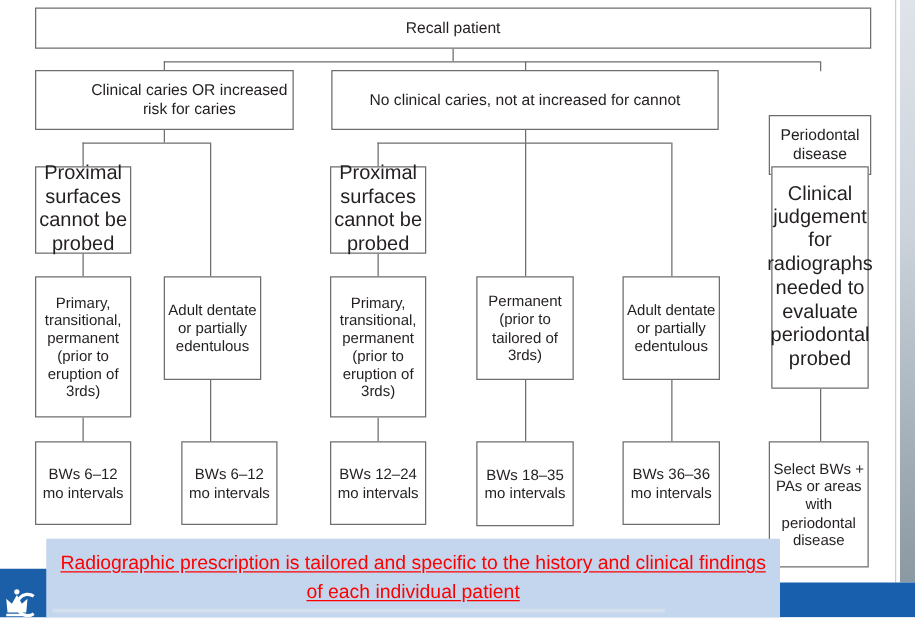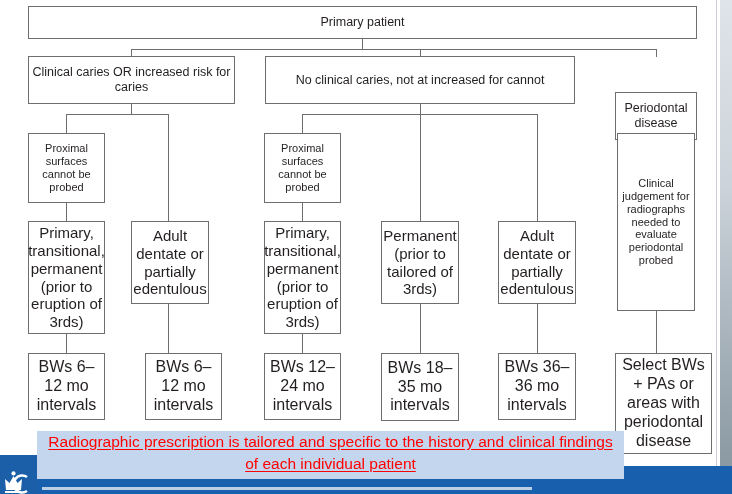--- a/index.html
+++ b/index.html
@@ -47,43 +47,44 @@
     text-align: center;
     line-height: 1.18;
     z-index: 3;
   }
   .node span {
     display: block;
     padding: 0 2px;
   }
   .n-root   { font-size: 12.5px; }
   .n-lvl2   { font-size: 12.5px; }
-  .n-lvl3   { font-size: 11px; }
-  .n-lvl4   { font-size: 15px;  }
-  .n-lvl5   { font-size: 16px;  }
+  .n-lvl3   { font-size: 16px; }
+  .n-lvl4   { font-size: 12px;  }
+  .n-lvl5   { font-size: 12px;  }
 
   
   .ln {
     position: absolute;
     background: #6e6e6e;
     z-index: 1;
   }
   .ln-v { width: 1px; }
   .ln-h { height: 1px; }
 
   
   .callout {
     position: absolute;
     left: 37px;
     top: 431px;
     width: 587px;
-    height: 48px;
+    height: 63px;
     background: #c3d6ee;
     z-index: 8;
     display: flex;
+    align-items: center;
     justify-content: center;
   }
   .callout-text {
     color: #ff0000;
     font-size: 15.5px;
     line-height: 1.45;
     text-align: center;
     text-decoration: underline;
     text-decoration-color: #ff0000;
     text-underline-offset: 2px;
@@ -176,24 +177,24 @@
   <div class="ln ln-v" style="left:302px; top:202px; height:20px;"></div>
 
   <div class="ln ln-v" style="left:66px; top:334px; height:20px;"></div>
   <div class="ln ln-v" style="left:168px; top:304px; height:50px;"></div>
   <div class="ln ln-v" style="left:302px; top:334px; height:20px;"></div>
   <div class="ln ln-v" style="left:420px; top:304px; height:50px;"></div>
   <div class="ln ln-v" style="left:537px; top:304px; height:50px;"></div>
   <div class="ln ln-v" style="left:656px; top:311px; height:43px;"></div>
 
   <div class="node n-root" style="left:28px; top:6px; width:669px; height:33px;">
-    <span>Primary patient</span>
-  </div>
-
-  <div class="node n-lvl2" style="left:28px; top:56px; width:207px; height:48px;">
+    <span>Recall patient</span>
+  </div>
+
+  <div class="node n-lvl2" style="left:28px; top:56px; width:207px; height:48px;padding-left:40px;">
     <span>Clinical caries OR increased risk for caries</span>
   </div>
 
   <div class="node n-lvl2" style="left:265px; top:56px; width:310px; height:48px;">
     <span>No clinical caries, not at increased for cannot</span>
   </div>
 
   <div class="node n-lvl2" style="left:615px; top:56px; width:82px; height:48px;margin-top:36px;">
     <span>Periodontal disease</span>
   </div>
@@ -243,21 +244,21 @@
   </div>
 
   <div class="node n-lvl5" style="left:381px; top:353px; width:78px; height:68px;">
     <span>BWs 18–35 mo intervals</span>
   </div>
 
   <div class="node n-lvl5" style="left:498px; top:353px; width:78px; height:67px;">
     <span>BWs 36–36 mo intervals</span>
   </div>
 
-  <div class="node n-lvl5" style="left:615px; top:353px; width:97px; height:101px;">
+  <div class="node n-lvl5" style="left:615px; top:353px; width:80px; height:101px;">
     <span>Select BWs + PAs or areas with periodontal disease</span>
   </div>
 
   <div class="footer-band"></div>
   <div class="footer-left-block"></div>
   <div class="footer-logo">
     <svg width="34" height="24" viewBox="0 0 34 24" aria-hidden="true">
       <path d="M4 20 L3 9 L7.5 13 L11.5 6 L15.5 13 L20 9 L19 20 Z" fill="#ffffff"></path>
       <circle cx="11.5" cy="3.4" r="2.1" fill="#ffffff"></circle>
       <rect x="3" y="21" width="16" height="2" fill="#ffffff"></rect>

